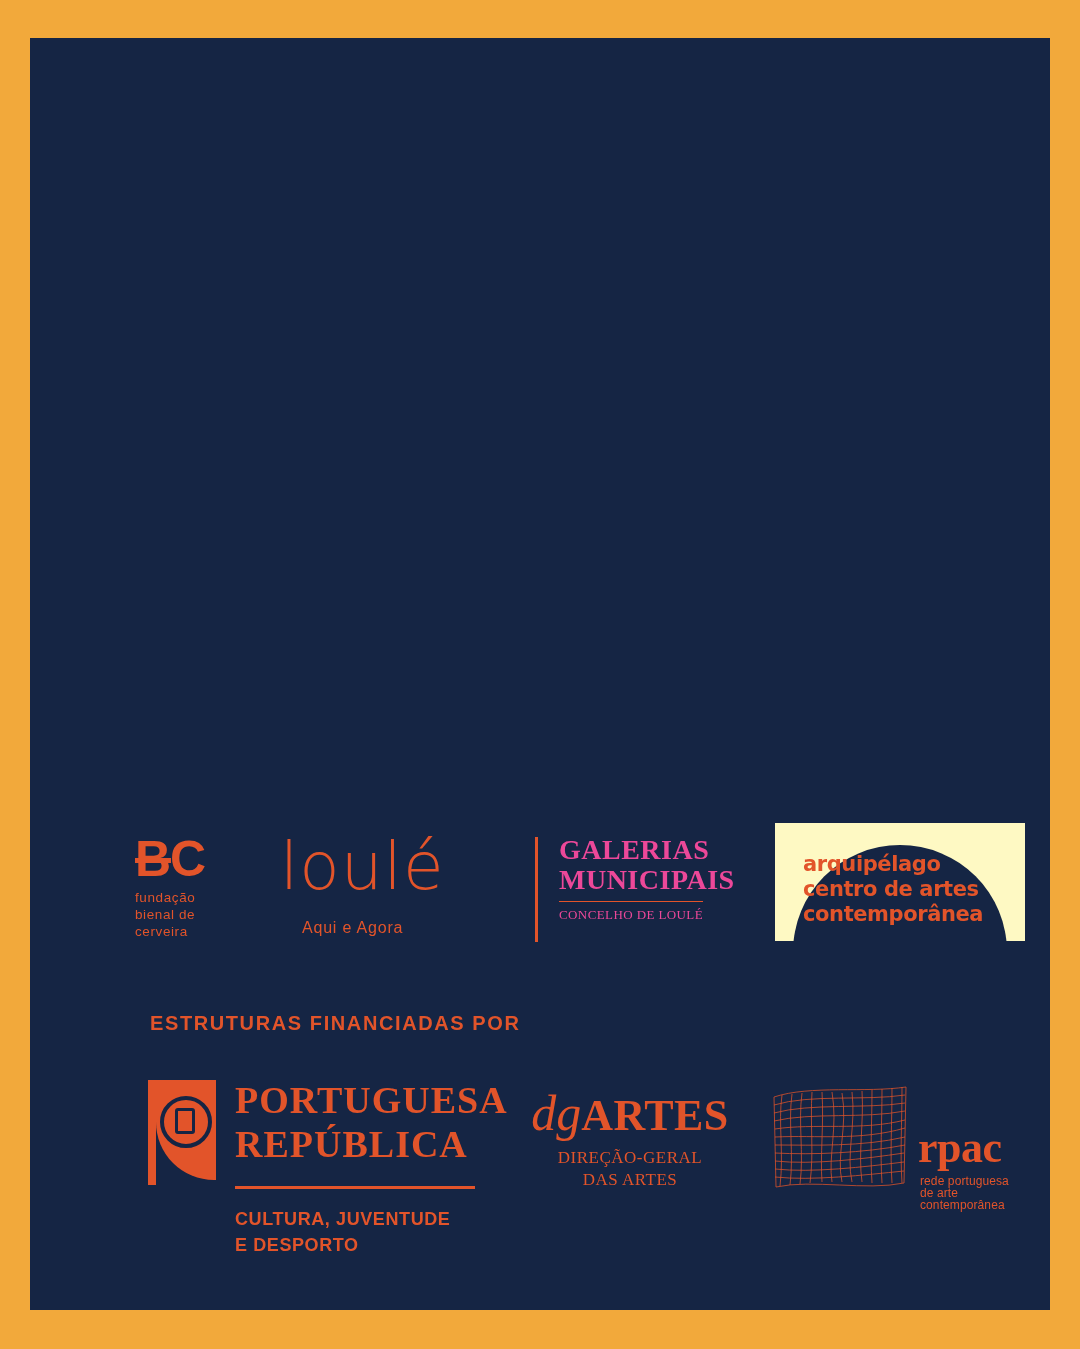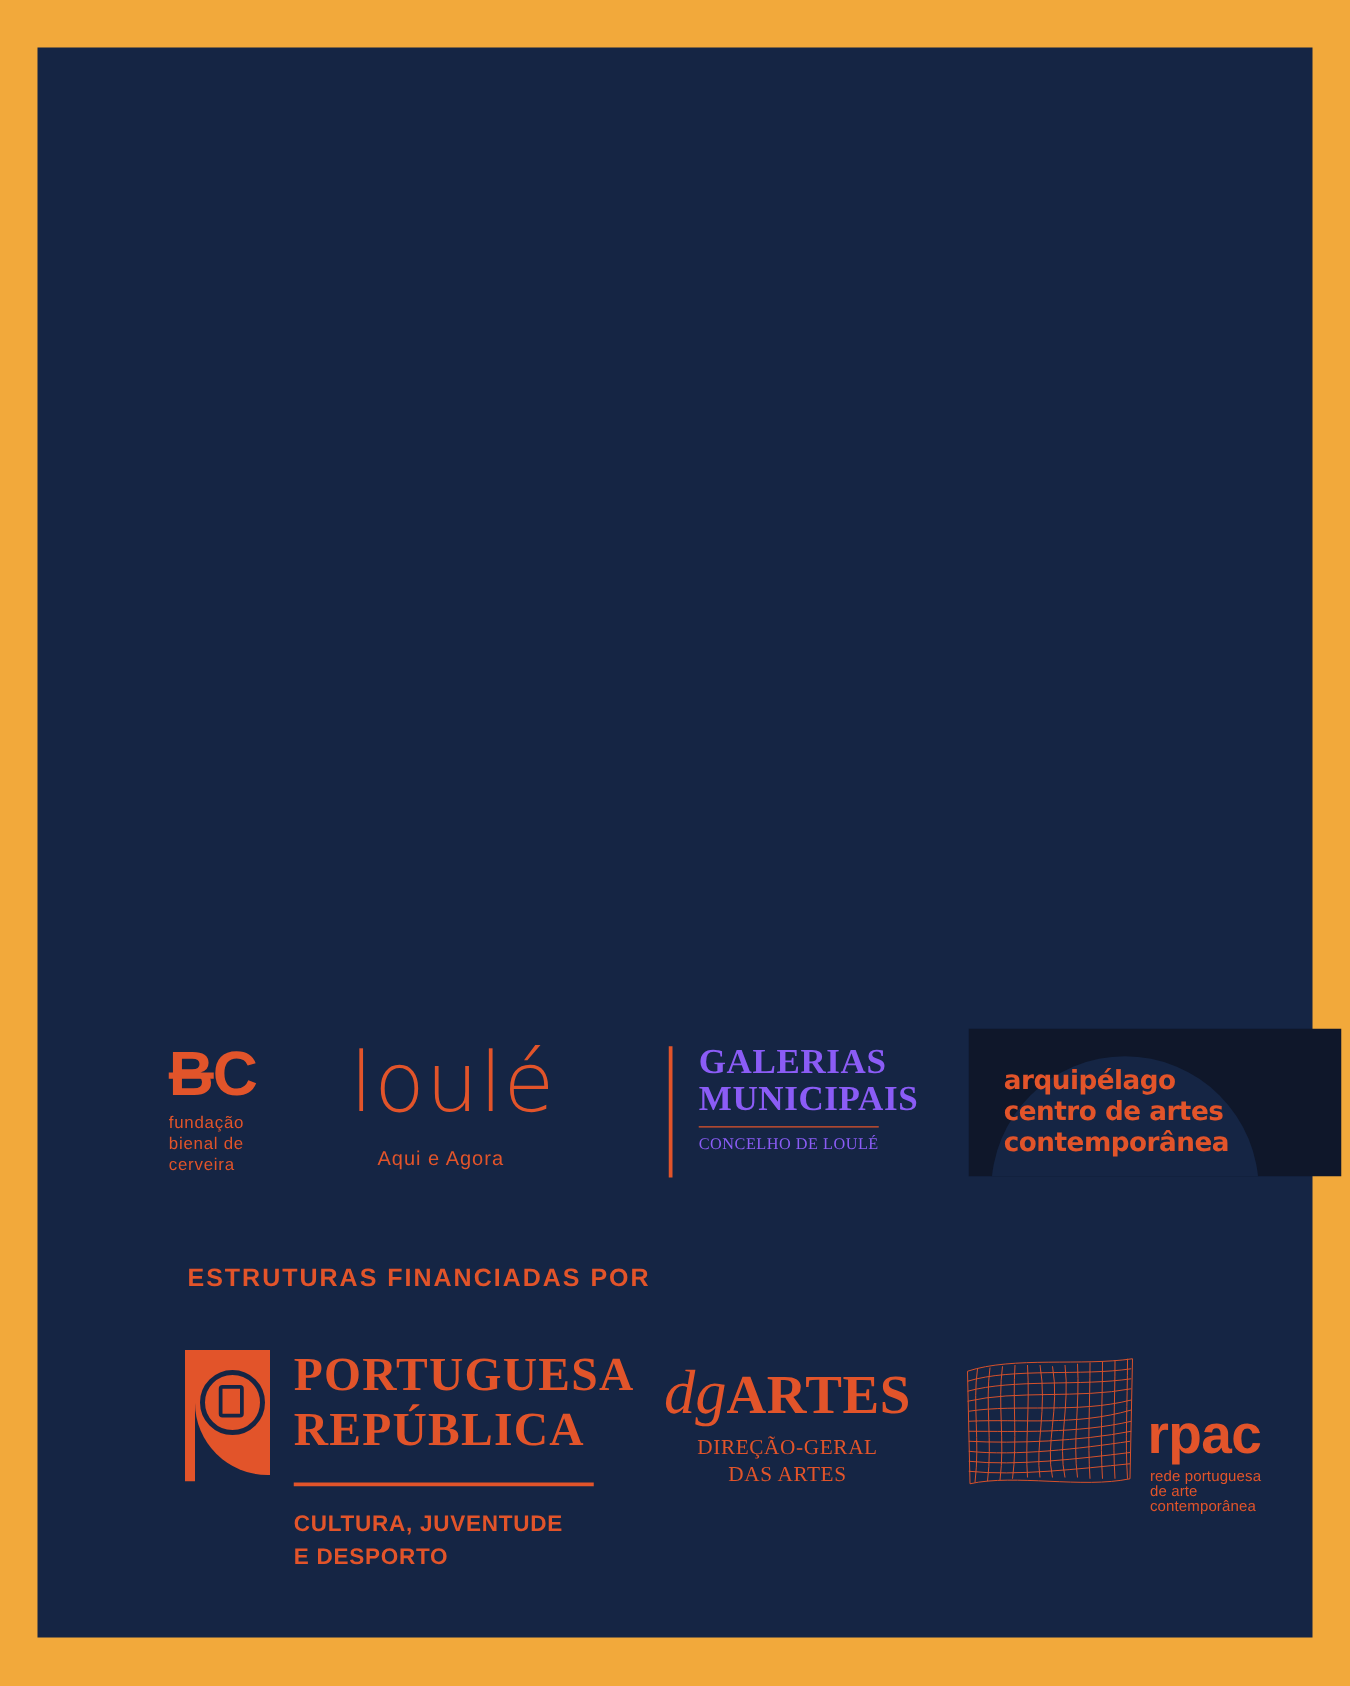--- a/index.html
+++ b/index.html
@@ -91,21 +91,21 @@
     margin-left: 22px;
     font-weight: 300;
   }
 
   
   .gm-logo {
     position: absolute;
     left: 405px;
     top: 12px;
     width: 200px;
-    color: #8b5cf6;
+    color: #ec4899;
   }
   .gm-rule {
     position: absolute;
     left: 0;
     top: 2px;
     width: 3px;
     height: 105px;
     background: #E2542A;
   }
   .gm-text {
@@ -126,23 +126,23 @@
     padding-top: 5px;
     border-top: 1.5px solid #E2542A;
     display: inline-block;
   }
 
   
   .arq-logo {
     position: absolute;
     left: 645px;
     top: 0px;
-    width: 298px;
+    width: 250px;
     height: 118px;
-    background: #0f172a;
+    background: #fef9c3;
     overflow: hidden;
   }
   .arq-arc {
     position: absolute;
     left: 18px;
     top: 22px;
     width: 214px;
     height: 200px;
     border-radius: 107px 107px 0 0;
     background: #152544;
@@ -304,21 +304,21 @@
     left: 0;
     top: 0;
     width: 140px;
     height: 110px;
   }
   .rpac-word {
     position: absolute;
     left: 148px;
     top: 42px;
     color: #E2542A;
-    font-family: Liberation Sans, sans-serif;
+    font-family: Liberation Serif, serif;
     font-size: 44px;
     font-weight: bold;
     letter-spacing: -0.5px;
     line-height: 46px;
   }
   .rpac-sub {
     position: absolute;
     left: 150px;
     top: 92px;
     color: #E2542A;

